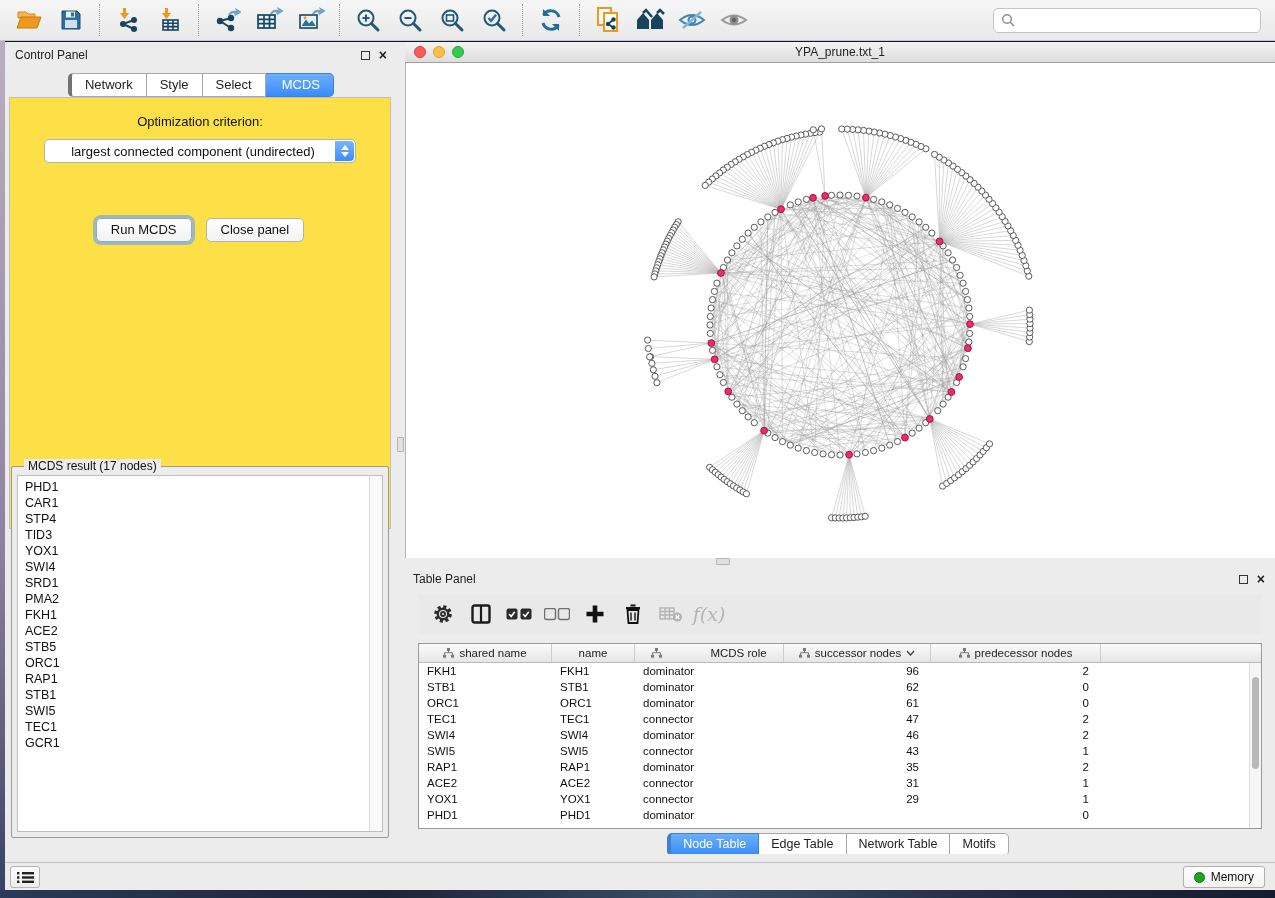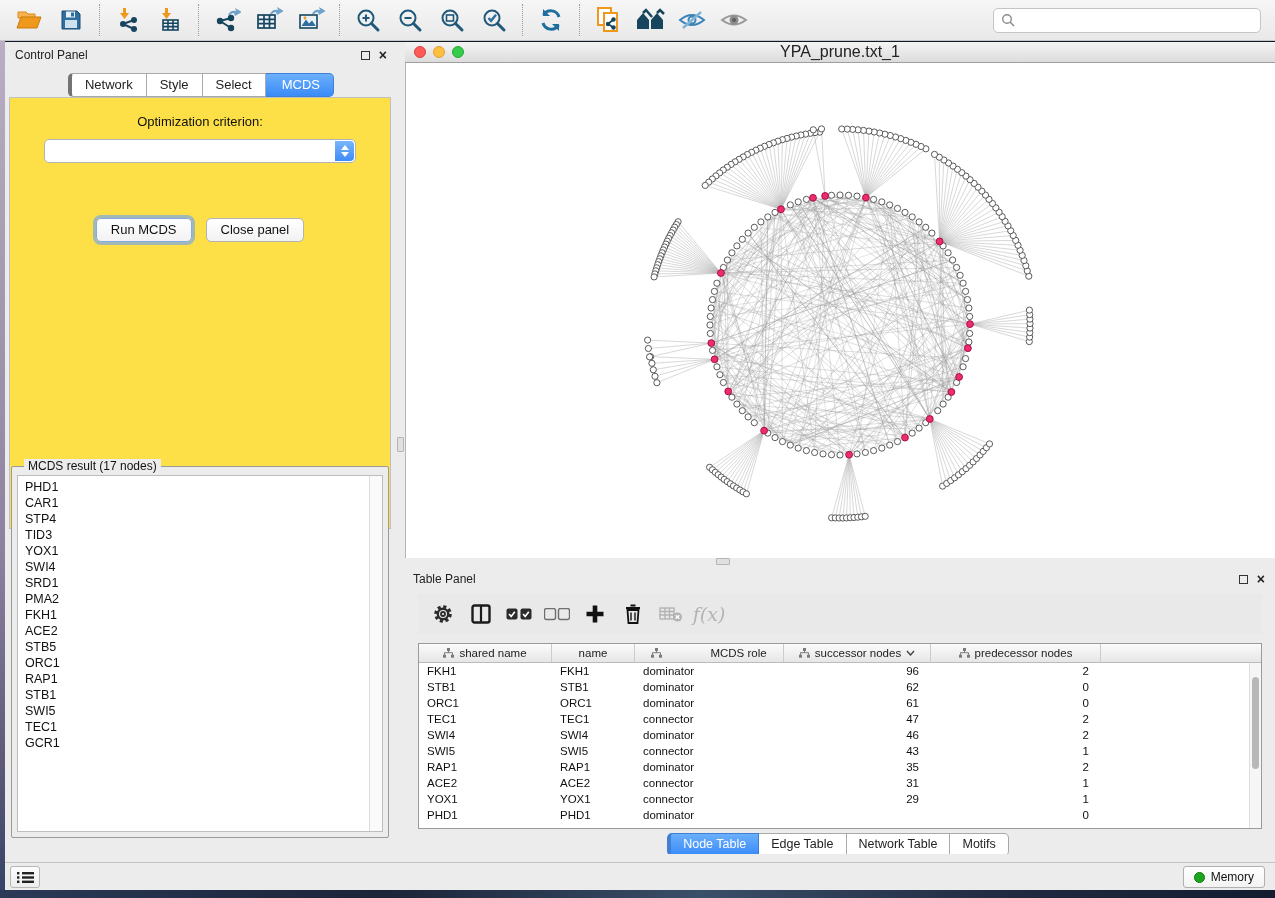--- a/index.html
+++ b/index.html
@@ -71,21 +71,21 @@
 
   
   .net-window { position:absolute; left:405px; top:42px; right:0; height:516px; }
   .net-titlebar { height:21px; background:linear-gradient(#f4f4f4,#dcdcdc); border-bottom:1px solid #9f9f9f;
     display:flex; align-items:center; position:relative; }
   .lights { display:flex; gap:7px; padding-left:9px; }
   .light { width:12px; height:12px; border-radius:50%; }
   .light.red { background:#fc5b57; border:1px solid #dd3f3b; }
   .light.yellow { background:#fdbe41; border:1px solid #dfa133; }
   .light.green { background:#35cb4b; border:1px solid #24a93a; }
-  .net-title { position:absolute; left:0; right:0; text-align:center; font-size:16px; color:#222; }
+  .net-title { position:absolute; left:0; right:0; text-align:center; font-size:12px; color:#222; }
   .net-canvas { position:absolute; left:0; right:0; top:21px; bottom:0; background:#fff; border-left:1px solid #b5b5b5; }
 
   
   .table-panel { position:absolute; left:405px; right:0; top:566px; height:296px; background:#ececec; }
   .tp-toolbar { position:absolute; left:13px; right:13px; top:28px; height:40px; background:#e9e9e9;
     display:flex; align-items:center; gap:6px; padding-left:9px; }
   .tp-btn { width:32px; height:32px; display:flex; align-items:center; justify-content:center; }
   .fx { font-family:"DejaVu Serif",serif; font-style:italic; font-size:19px; color:#b3b3b3; }
 
   .ntable { position:absolute; left:13px; right:13px; top:77px; height:186px; background:#fff;
@@ -274,20 +274,21 @@
   </div>
   <div class="seg-tabs">
       <div class="seg-tab">Network</div>
       <div class="seg-tab">Style</div>
       <div class="seg-tab">Select</div>
       <div class="seg-tab selected">MCDS</div>
     </div>
   <div class="sub-panel">
     <div class="opt-label">Optimization criterion:</div>
     <div class="combo">
+      <div class="combo-text">largest connected component (undirected)</div>
       <div class="combo-step">
           <div class="chev-up"></div>
           <div class="chev-dn"></div>
         </div>
     </div>
     <div class="btn-row">
       <button class="mac-btn focused">Run MCDS</button>
       <button class="mac-btn">Close panel</button>
     </div>
   </div>

